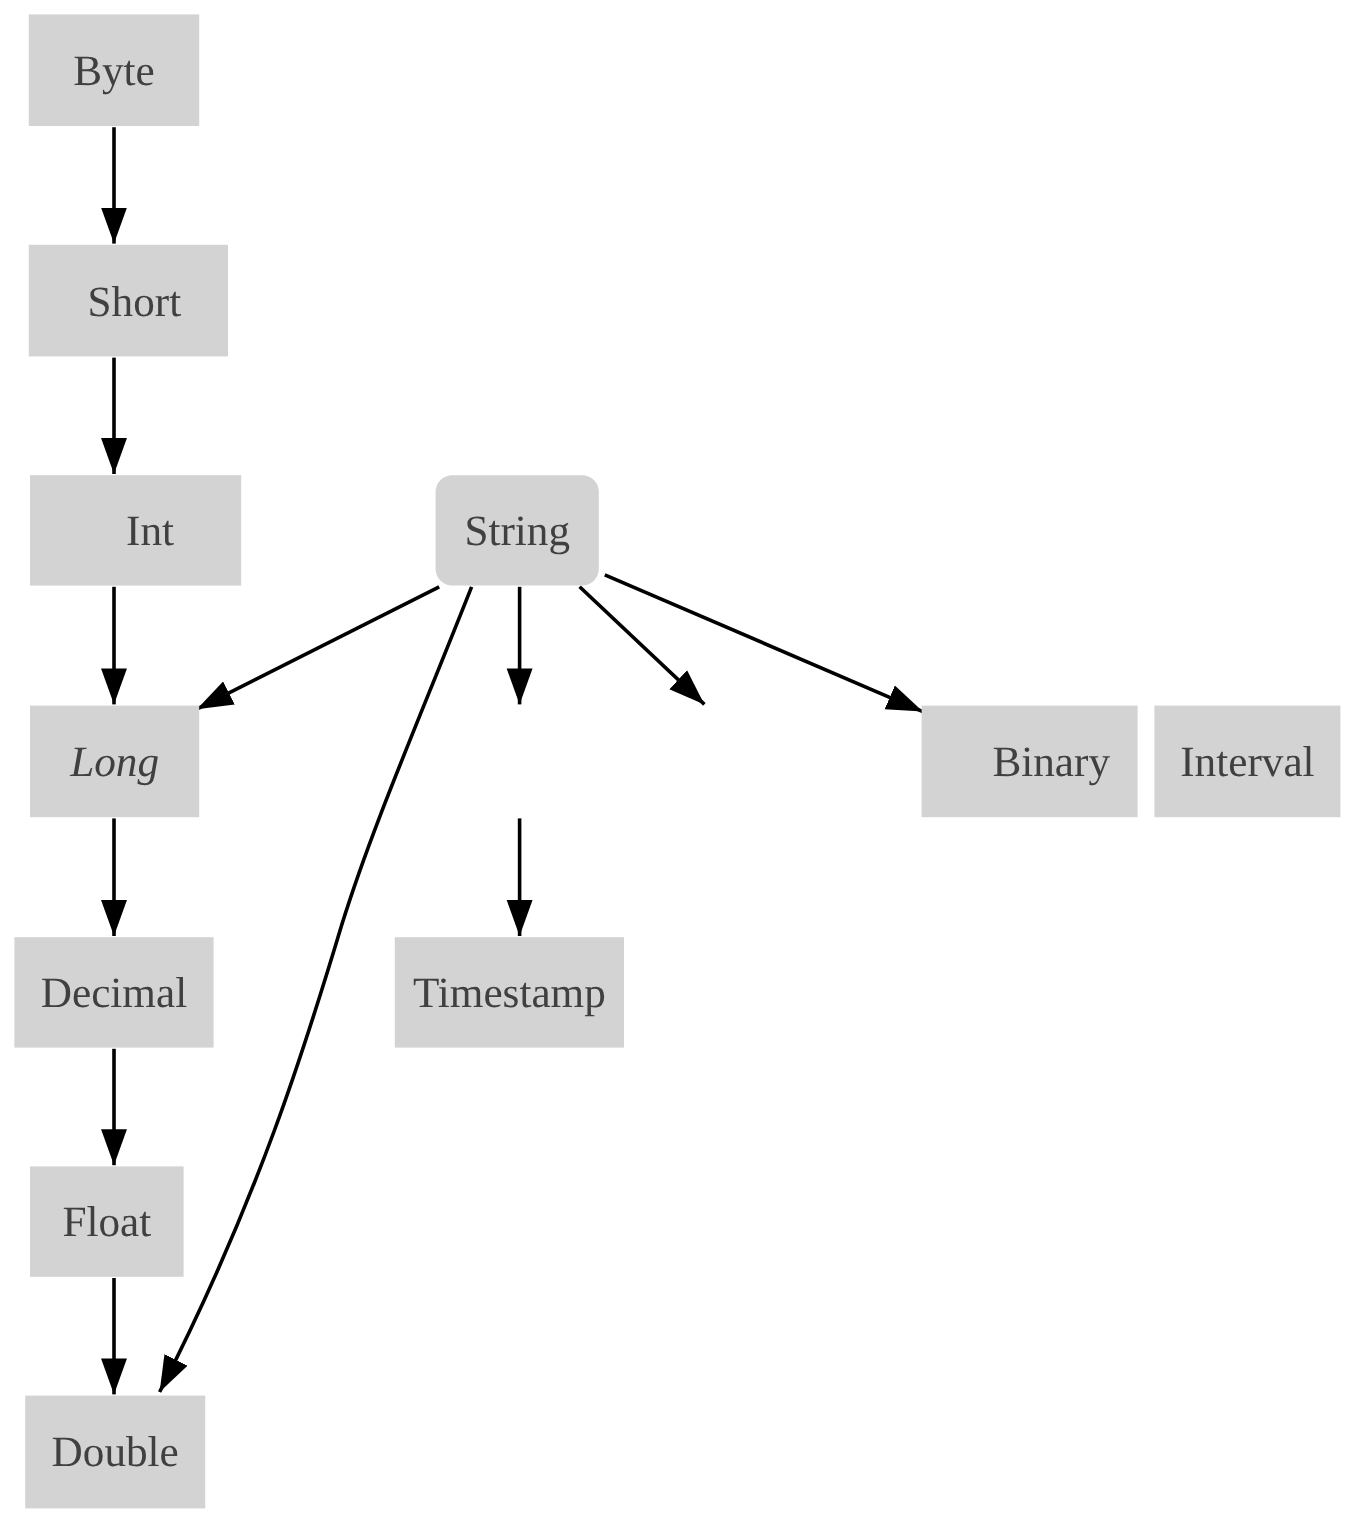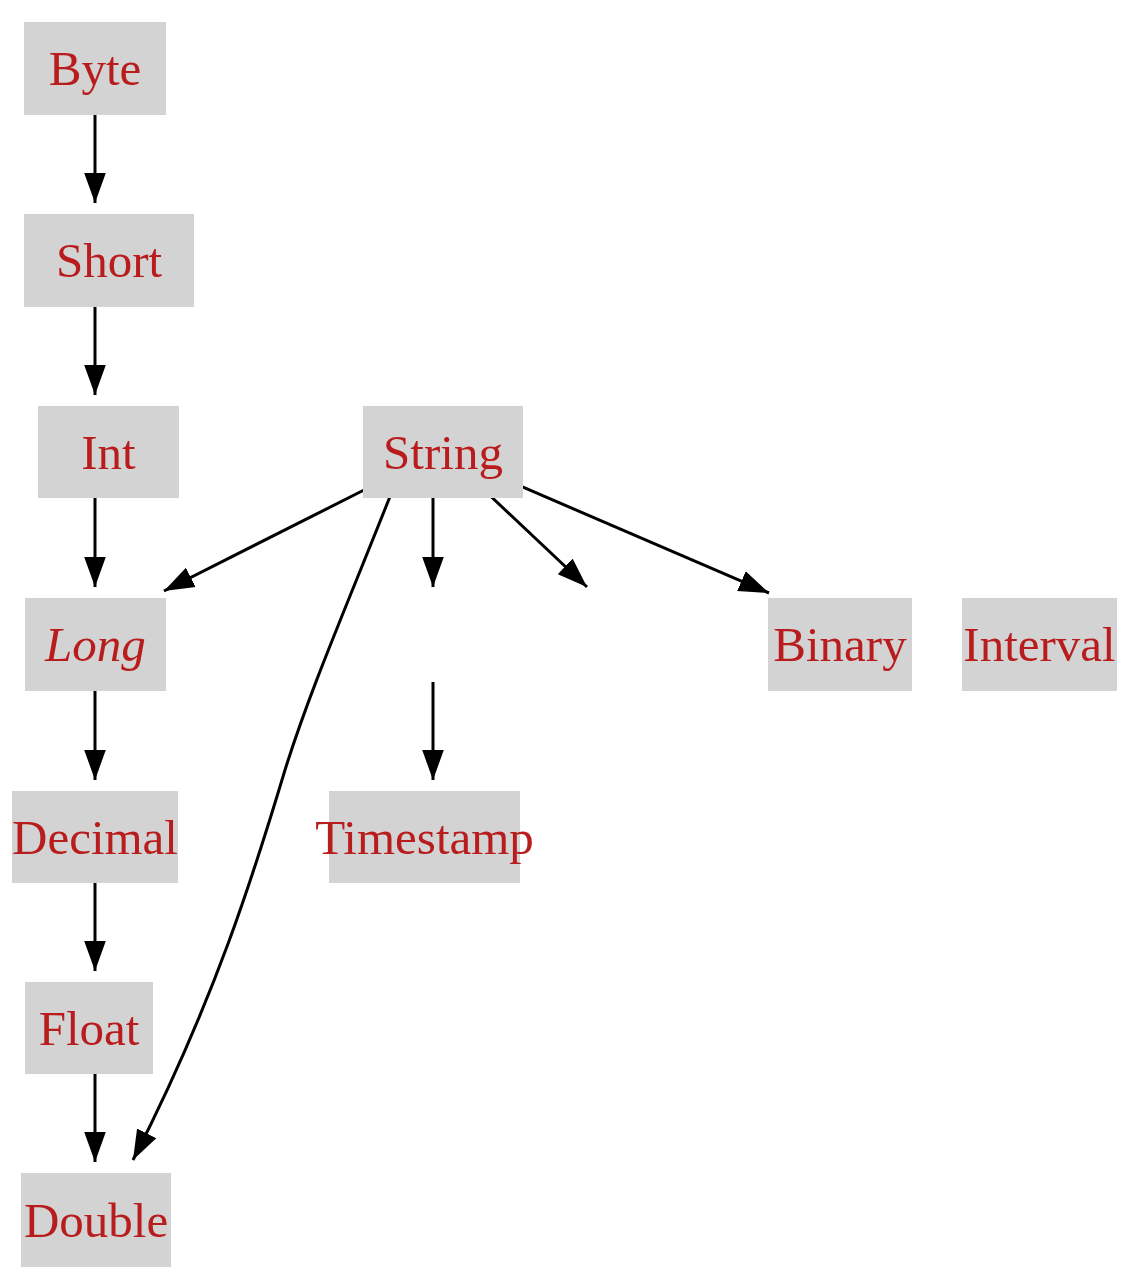--- a/index.html
+++ b/index.html
@@ -23,39 +23,38 @@
     height: 1270px;
   }
   .edge {
     stroke: #000000;
     stroke-width: 3;
     fill: none;
   }
   .node {
     position: absolute;
     background: #d3d3d3;
-    color: #b91c1c;
+    color: #404040;
     display: flex;
     align-items: center;
     justify-content: center;
-    font-size: 49px;
+    font-size: 36px;
     line-height: 1;
     white-space: nowrap;
     user-select: none;
-    margin-top: 10px;
   }
   
   #n-byte      { left: 24px;  top: 12px;   width: 142px; height: 93px; }
-  #n-short     { left: 24px;  top: 204px;  width: 170px; height: 93px; }
-  #n-int       { left: 38px;  top: 396px;  width: 141px; height: 92px; }
-  #n-string    { left: 363px; top: 396px;  width: 160px; height: 92px; }
+  #n-short     { left: 24px;  top: 204px;  width: 156px; height: 93px; padding-left: 10px; }
+  #n-int       { left: 25px;  top: 396px;  width: 152px; height: 92px; padding-left: 24px; }
+  #n-string    { left: 363px; top: 396px;  width: 136px; height: 92px; border-radius: 14px; }
   #n-long      { left: 25px;  top: 588px;  width: 141px; height: 93px; font-style: italic; }
   #n-date      { left: 362px; top: 588px;  width: 142px; height: 93px; }
   #n-boolean   { left: 553px; top: 588px;  width: 166px; height: 93px; }
-  #n-binary    { left: 768px; top: 588px;  width: 144px; height: 93px; }
+  #n-binary    { left: 768px; top: 588px;  width: 144px; height: 93px; padding-left: 36px; }
   #n-interval  { left: 962px; top: 588px;  width: 155px; height: 93px; }
   #n-decimal   { left: 12px;  top: 781px;  width: 166px; height: 92px; }
   #n-timestamp { left: 329px; top: 781px;  width: 191px; height: 92px; }
   #n-float     { left: 25px;  top: 972px;  width: 128px; height: 92px; }
   #n-double    { left: 21px;  top: 1163px; width: 150px; height: 94px; }
 </style>
 </head>
 <body>
 
 <div class="canvas">

